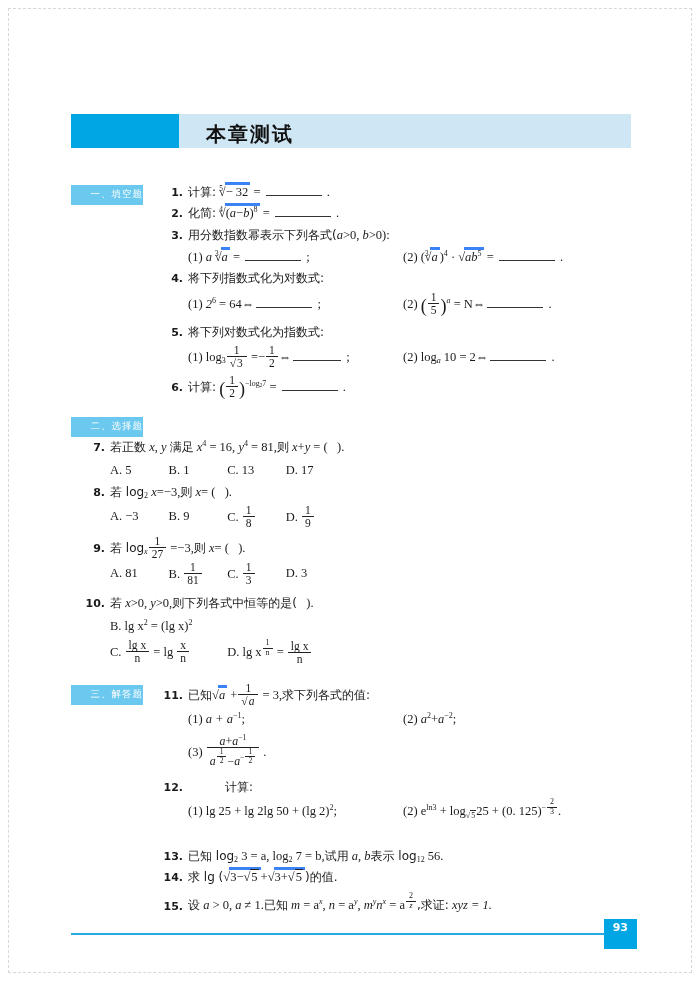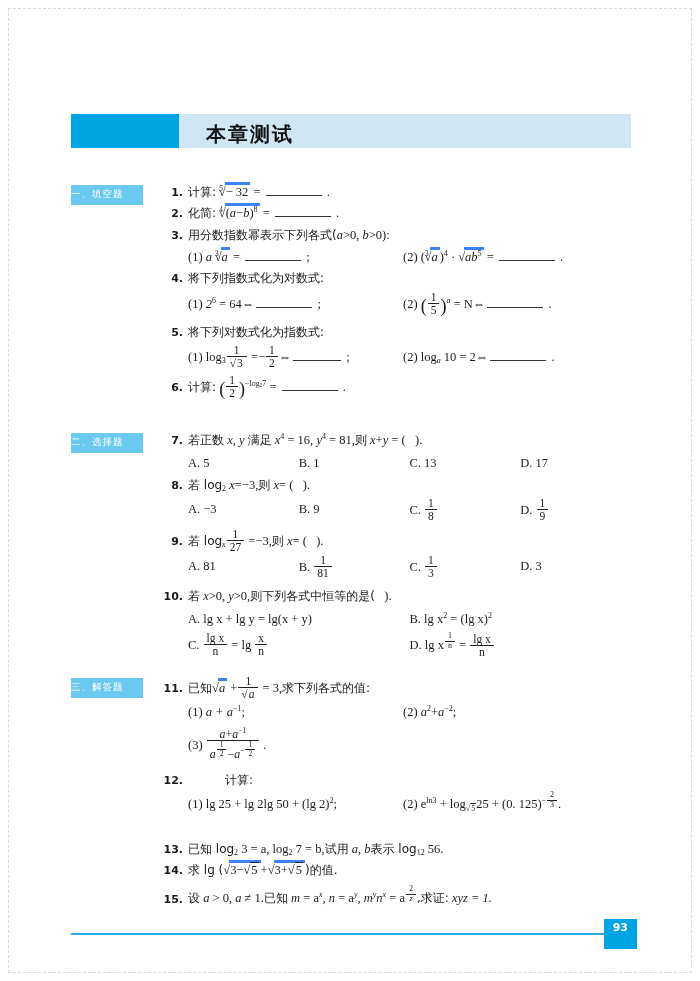--- a/index.html
+++ b/index.html
@@ -70,21 +70,21 @@
     margin-top: 3px;
     margin-right: 0;
   }
   .badge {
     display: block;
     background: #6bc8ee;
     color: #ffffff;
     font-family: "DejaVu Sans", sans-serif;
     font-size: 9.5px;
     letter-spacing: 1px;
-    text-align: left;
+    text-align: right;
     padding: 3px 0 4px 0;
     width: 72px;
   }
   .section-body {
     flex: 1;
     padding-left: 14px;
   }
 
   
   .q {
@@ -312,21 +312,21 @@
             <span class="paren-big">(</span><span class="frac"><span class="num">1</span><span class="den">2</span></span><span class="paren-big">)</span><sup><span>−</span><span>log</span><sub>2</sub><span>7</span></sup>
             <span>=</span>
             <span class="blank"></span>
             <span>.</span>
           </span>
         </div>
 
       </div>
     </div>
 
-    <div class="section" style="margin-top:24px;">
+    <div class="section" style="margin-top:8px;flex-direction:column;">
       <div class="section-label">
         <span class="badge">二、选择题</span>
       </div>
       <div class="section-body">
 
         <div class="q">
           <span class="q-num">7.</span>
           <span class="q-body">
             <span class="cjk">若正数</span>
             <i class="v">x</i><span>,</span>
@@ -379,21 +379,20 @@
 
         <div class="q" style="margin-top:6px;">
           <span class="q-num">10.</span>
           <span class="q-body">
             <span class="cjk">若</span>
             <i class="v">x</i><span>&gt;0,</span>
             <i class="v">y</i><span>&gt;0,</span><span class="cjk">则下列各式中恒等的是(</span>&nbsp;&nbsp;&nbsp;<span>).</span>
           </span>
         </div>
         <div class="opts two">
-          <div><span>A.</span> <span>lg x + lg y = lg(x + y)</span></div>
           <div><span>B.</span> <span>lg x</span><sup>2</sup> <span>= (lg x)</span><sup>2</sup></div>
         </div>
         <div class="opts two">
           <div><span>C.</span> <span class="frac"><span class="num">lg x</span><span class="den">n</span></span> <span>= lg</span> <span class="frac"><span class="num">x</span><span class="den">n</span></span></div>
           <div><span>D.</span> <span>lg x</span><sup><span class="frac" style="font-size:1em;vertical-align:-0.4em;"><span class="num">1</span><span class="den">n</span></span></sup> <span>=</span> <span class="frac"><span class="num">lg x</span><span class="den">n</span></span></div>
         </div>
 
       </div>
     </div>
 

